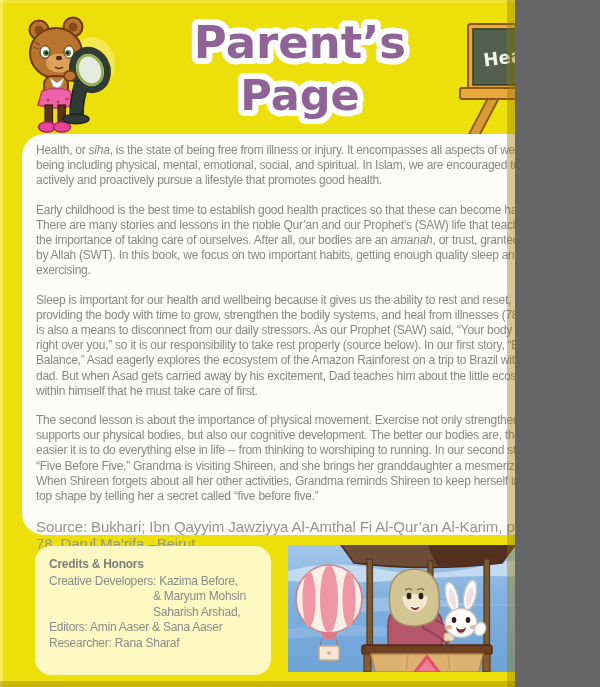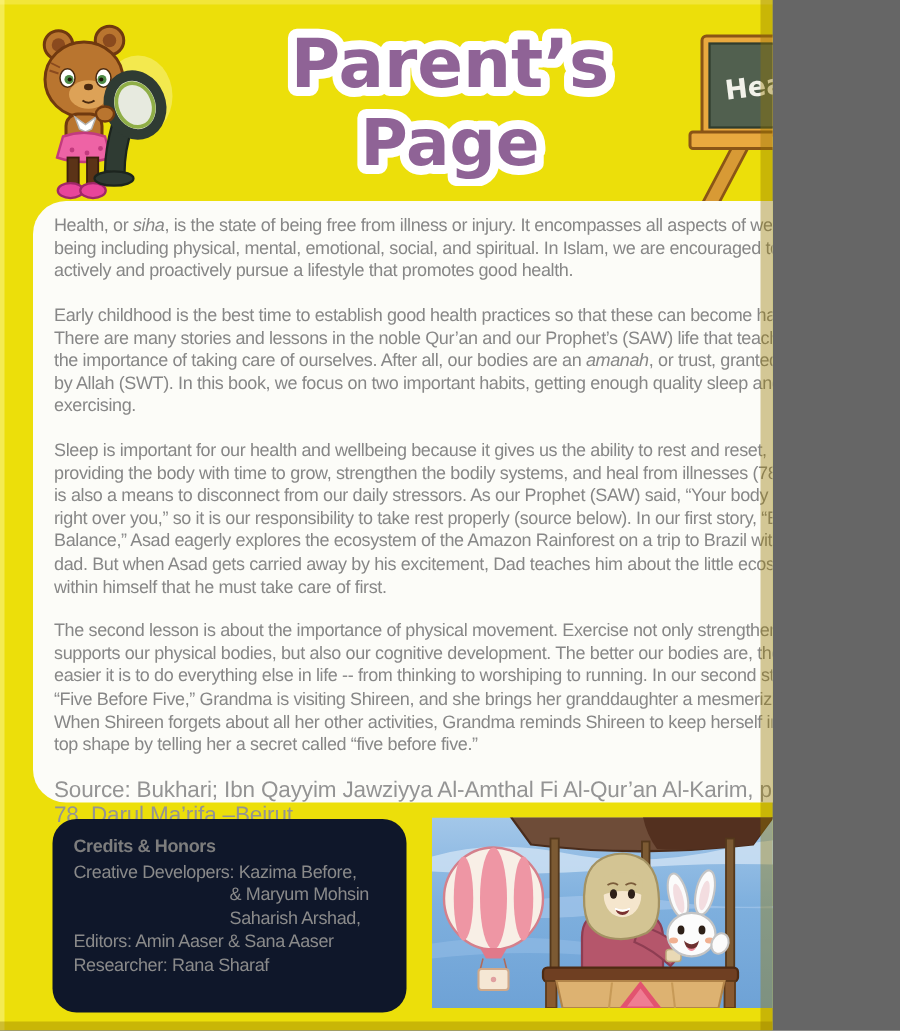--- a/index.html
+++ b/index.html
@@ -32,21 +32,21 @@
     font-size:12px; line-height:15.2px; letter-spacing:-0.25px;
   }
   .main-box .it { font-style:italic; }
   .source {
     font-size:15px; color:#949494; letter-spacing:-0.1px; margin-top:2px;
   }
 
   
   .credits-box {
     position:absolute; left:35px; top:546px; width:236px; height:129px;
-    background:#0f172a; border-radius:16px; box-sizing:border-box;
+    background:#fef9c3; border-radius:16px; box-sizing:border-box;
     padding:11px 12px 0 14px; color:#8a8a8a;
     font-size:12px; line-height:15.6px; letter-spacing:-0.25px;
   }
   .credits-title { font-weight:bold; color:#7d7d7d; margin-bottom:1px; }
   .credit-line.indent { padding-left:104px; }
 
   
   .illustration { position:absolute; left:288px; top:545px; }
 </style>
 </head>

